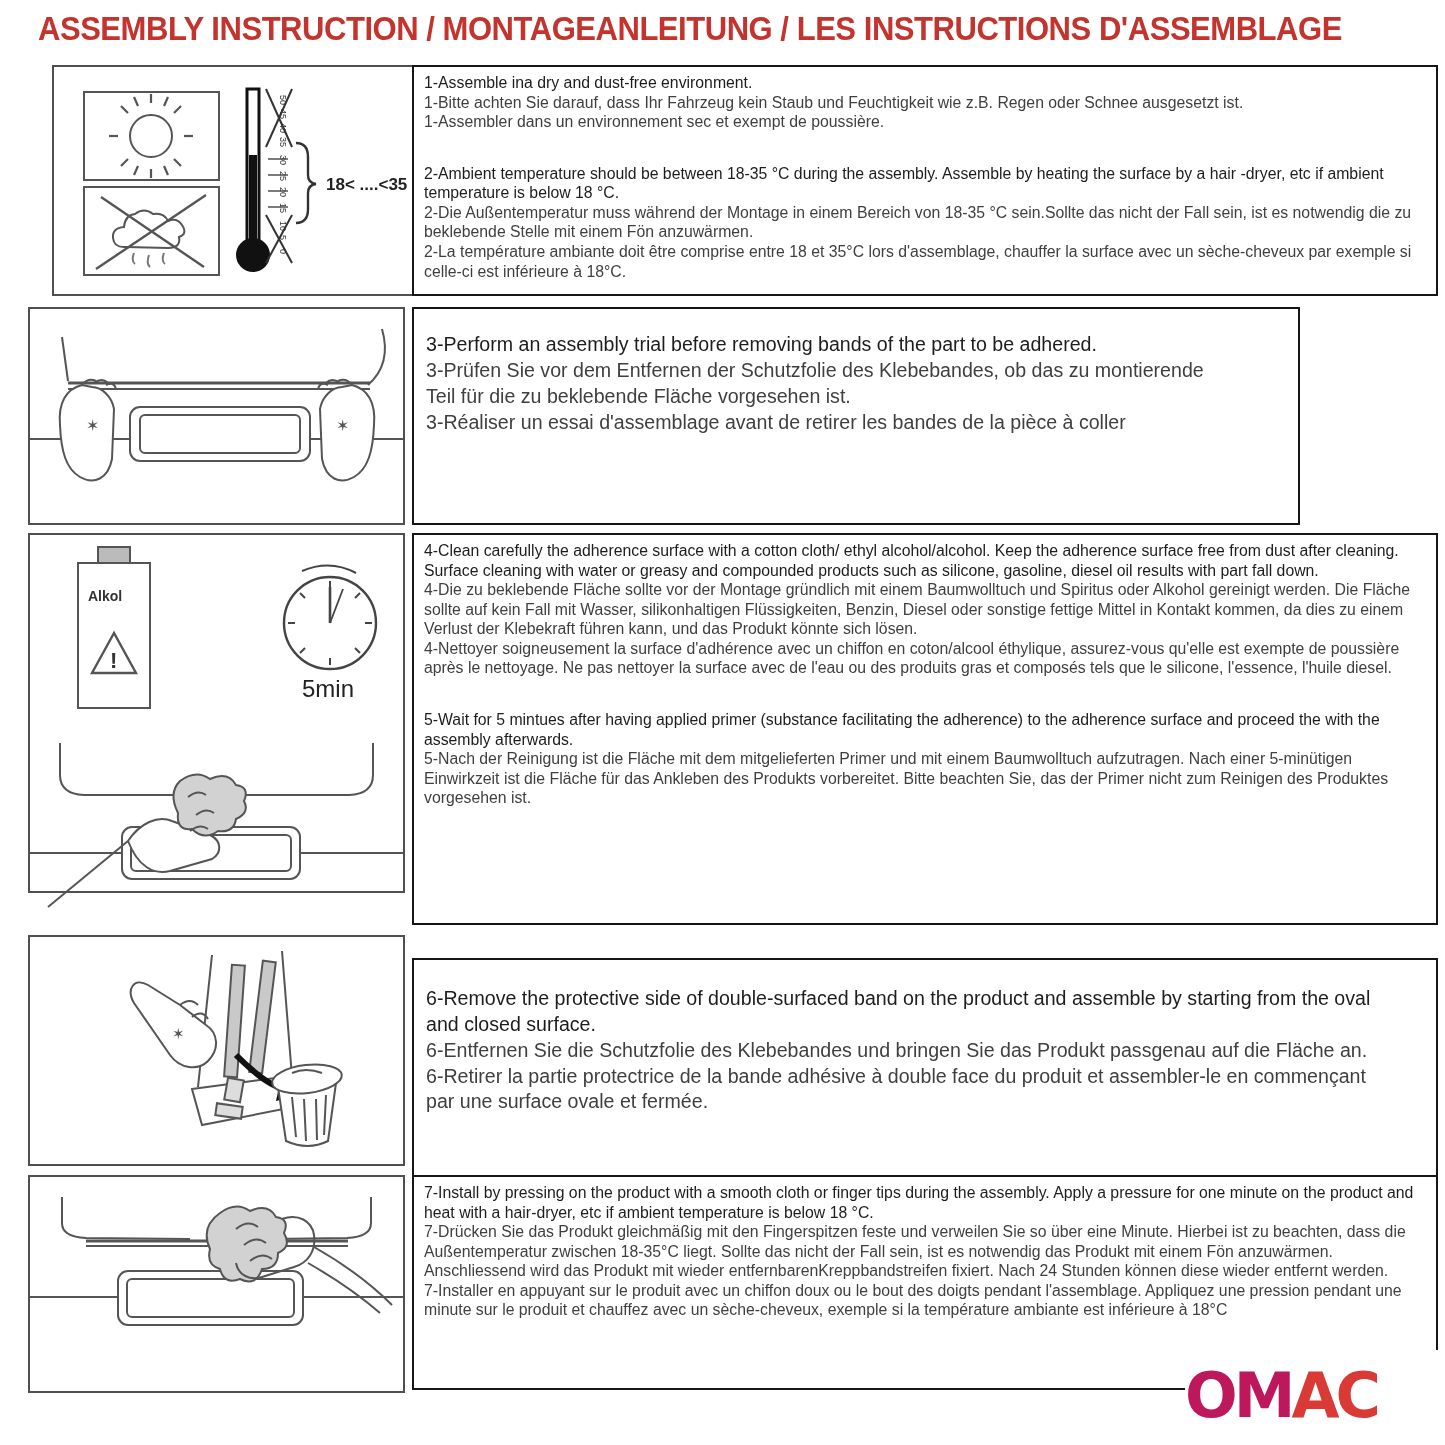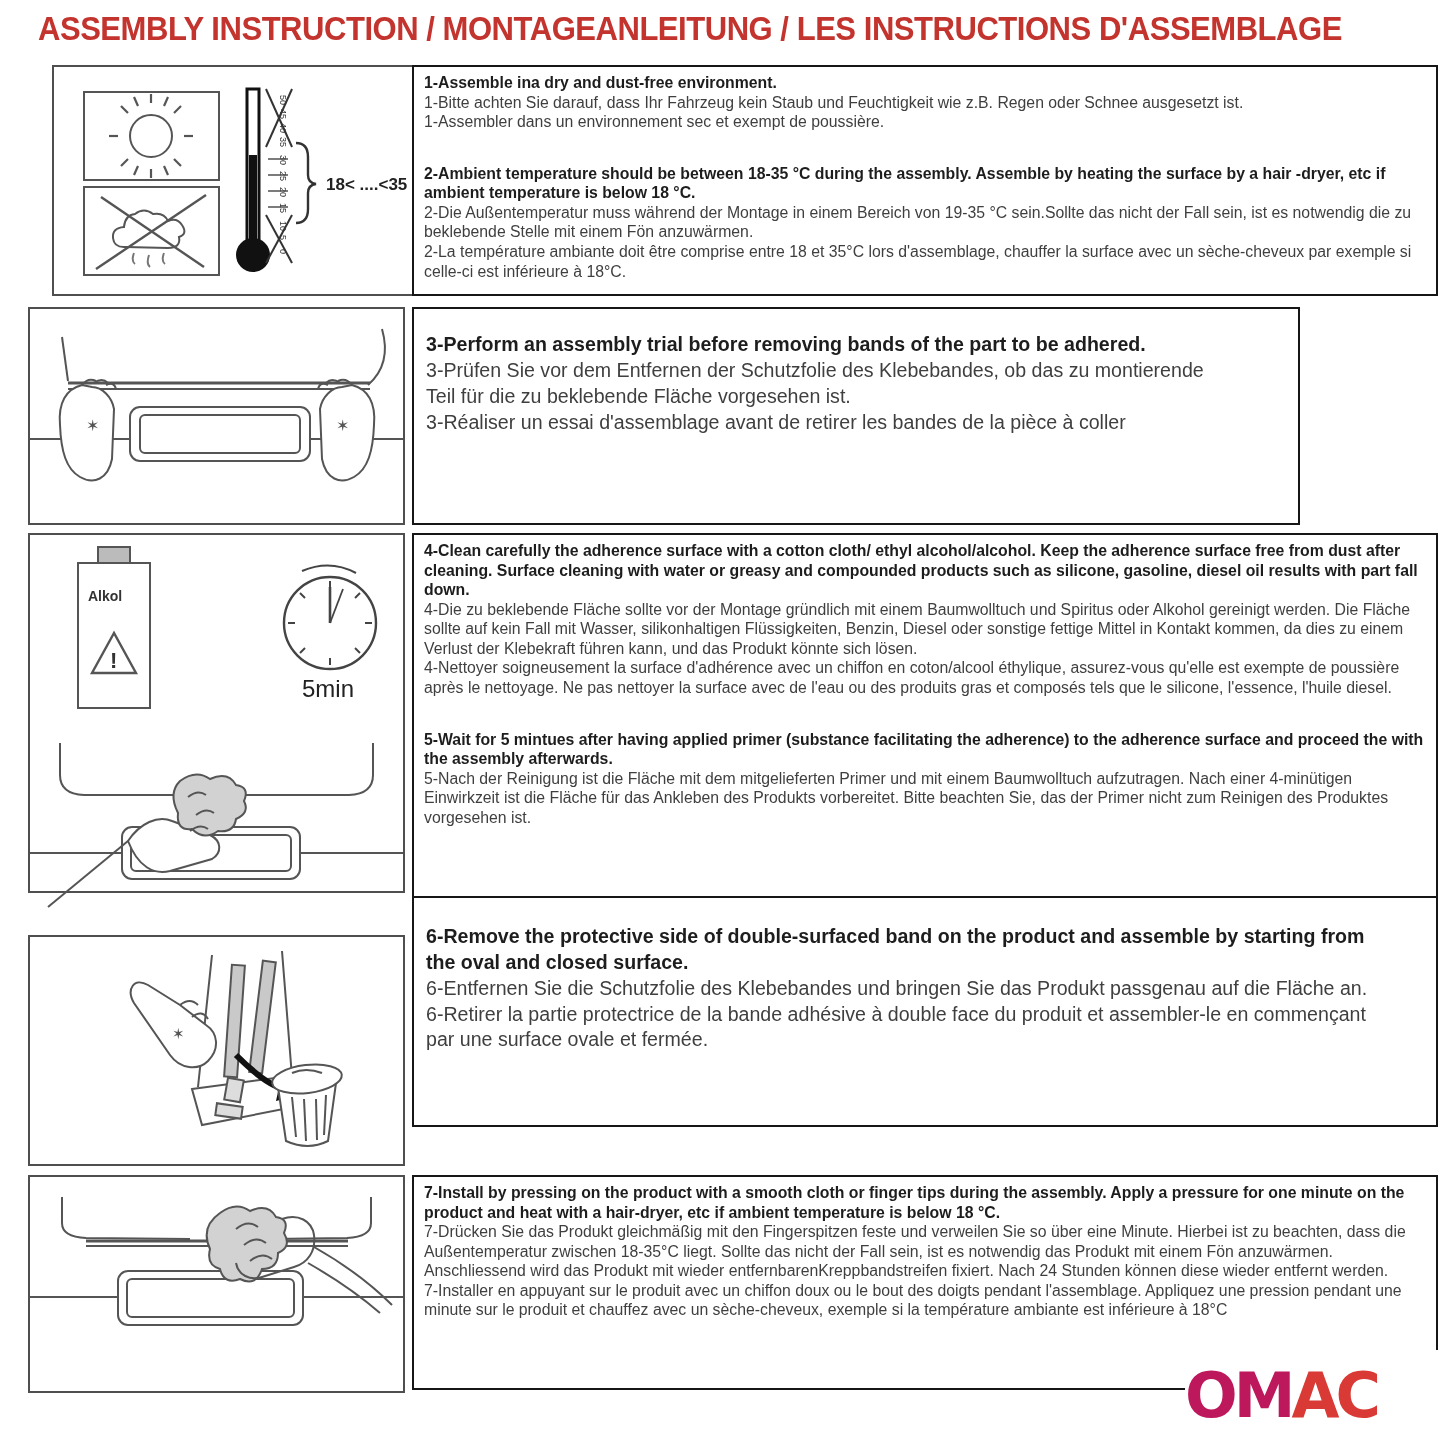--- a/index.html
+++ b/index.html
@@ -6,21 +6,21 @@
   #page{position:relative;width:1445px;height:1445px;background:#ffffff;
         font-family:"Liberation Sans",sans-serif;overflow:hidden;}
   .title{position:absolute;left:38px;top:10px;font-size:33px;font-weight:800;
          color:#c4342e;white-space:nowrap;transform:scaleX(0.94);transform-origin:left top;
          letter-spacing:-0.5px;}
   .ibox{position:absolute;border:2px solid #4f4f4f;background:#fff;box-sizing:border-box;}
   .tbox{position:absolute;border:2px solid #161616;background:#fff;box-sizing:border-box;}
   .tbox p{margin:0;}
   .small p{font-size:15.8px;line-height:1.24;}
   .big p{font-size:19.6px;line-height:1.32;}
-  p.b{font-weight:700;color:#1d1d1d;}
+  p.b{font-weight:400;color:#1d1d1d;}
   p.r{font-weight:400;color:#3f3f3f;}
   p.gap{margin-top:32px;}
   .pad{padding:6px 12px 0 10px;}
   svg{display:block;}
   .logo{position:absolute;left:1185px;top:1350px;width:258px;height:92px;background:#fff;
         display:flex;align-items:center;justify-content:flex-start;}
   .logo-text{font-family:"DejaVu Sans",sans-serif;font-weight:900;font-size:62px;
              letter-spacing:-4px;line-height:1;}
   .logo-black{color:#be185d;}
   .logo-red{color:#d93a35;}
@@ -98,21 +98,21 @@
         <text x="272" y="123" font-size="17" font-weight="700" fill="#222">18&lt; ....&lt;35 C</text>
       </g>
     </svg>
   </div>
 
   <div class="tbox small pad" style="left:412px;top:65px;width:1026px;height:231px;">
     <p class="b">1-Assemble ina dry and dust-free environment.</p>
     <p class="r">1-Bitte achten Sie darauf, dass Ihr Fahrzeug kein Staub und Feuchtigkeit wie z.B. Regen oder Schnee ausgesetzt ist.</p>
     <p class="r">1-Assembler dans un environnement sec et exempt de poussière.</p>
     <p class="b gap">2-Ambient temperature should be between 18-35 °C  during the assembly. Assemble by heating the surface by a hair -dryer, etc if ambient temperature is below 18 °C.</p>
-    <p class="r">2-Die Außentemperatur muss während der Montage in einem Bereich von 19-35 °C  sein.Sollte das nicht der Fall sein, ist es notwendig die zu beklebende Stelle mit einem Fön anzuwärmen.</p>
+    <p class="r">2-Die Außentemperatur muss während der Montage in einem Bereich von 18-35 °C  sein.Sollte das nicht der Fall sein, ist es notwendig die zu beklebende Stelle mit einem Fön anzuwärmen.</p>
     <p class="r">2-La température ambiante doit être comprise entre 18 et 35°C lors d'assemblage, chauffer la surface avec un sèche-cheveux par exemple si celle-ci est inférieure à 18°C.</p>
   </div>
 
   <div class="ibox" style="left:28px;top:307px;width:377px;height:218px;">
     <svg width="373" height="214" viewBox="0 0 373 214">
       <g stroke="#555" fill="none" stroke-width="2">
         <line x1="0" y1="130" x2="373" y2="130"></line>
         <rect x="100" y="98" width="180" height="54" rx="10" fill="#fff"></rect>
         <rect x="110" y="106" width="160" height="38" rx="5" fill="#fff"></rect>
         <line x1="38" y1="74" x2="340" y2="74" stroke-width="3"></line>
@@ -181,21 +181,21 @@
         <path d="M158,262 q10,-8 18,-2 M166,280 q10,-8 18,-2 M160,296 q10,-8 18,-2"></path>
       </g>
     </svg>
   </div>
 
   <div class="tbox small pad" style="left:412px;top:533px;width:1026px;height:392px;">
     <p class="b">4-Clean carefully the adherence surface with a cotton cloth/ ethyl alcohol/alcohol. Keep the adherence surface free from dust after cleaning. Surface cleaning with water or greasy and compounded products such as silicone, gasoline, diesel oil results with part fall down.</p>
     <p class="r">4-Die zu beklebende Fläche sollte vor der Montage gründlich mit einem Baumwolltuch und Spiritus oder Alkohol gereinigt werden. Die Fläche sollte auf kein Fall mit Wasser, silikonhaltigen Flüssigkeiten, Benzin, Diesel oder sonstige fettige Mittel in Kontakt kommen, da dies zu einem Verlust der Klebekraft führen kann, und das Produkt könnte sich lösen.</p>
     <p class="r">4-Nettoyer soigneusement la surface d'adhérence avec un chiffon en coton/alcool éthylique, assurez-vous qu'elle est exempte de poussière après le nettoyage. Ne pas nettoyer la surface avec de l'eau ou des produits gras et composés tels que le silicone, l'essence, l'huile diesel.</p>
     <p class="b gap">5-Wait for 5 mintues after having applied primer (substance facilitating the adherence) to the adherence surface and proceed the with the assembly afterwards.</p>
-    <p class="r">5-Nach der Reinigung ist die Fläche mit dem mitgelieferten Primer und mit einem Baumwolltuch aufzutragen. Nach einer 4-minütigen Einwirkzeit ist die Fläche für das Ankleben des Produkts vorbereitet. Bitte beachten Sie, das der Primer nicht zum Reinigen des Produktes vorgesehen ist.</p>
+    <p class="r">5-Nach der Reinigung ist die Fläche mit dem mitgelieferten Primer und mit einem Baumwolltuch aufzutragen. Nach einer 5-minütigen Einwirkzeit ist die Fläche für das Ankleben des Produkts vorbereitet. Bitte beachten Sie, das der Primer nicht zum Reinigen des Produktes vorgesehen ist.</p>
   </div>
 
   <div class="ibox" style="left:28px;top:935px;width:377px;height:231px;">
     <svg width="373" height="227" viewBox="0 0 373 227">
       <g stroke="#555" fill="none" stroke-width="2">
 
         <path d="M182,18 L168,150 M252,14 L262,140"></path>
         <path d="M162,152 L268,138 L274,168 L172,188 Z" fill="#fff"></path>
 
         <g>
@@ -220,21 +220,21 @@
           <path d="M262,136 q14,-6 30,0"></path>
           <line x1="262" y1="160" x2="266" y2="200"></line>
             <line x1="274" y1="162" x2="276" y2="204"></line>
           <line x1="286" y1="162" x2="287" y2="203"></line>
             <line x1="296" y1="158" x2="294" y2="198"></line>
         </g>
       </g>
     </svg>
   </div>
 
-  <div class="tbox big" style="left:412px;top:896px;width:1026px;height:231px;padding:26px 60px 0 12px;">
+  <div class="tbox big" style="left:412px;top:958px;width:1026px;height:231px;padding:26px 60px 0 12px;">
     <p class="b">6-Remove the protective side of double-surfaced band on the product and assemble by starting from the oval and closed surface.</p>
     <p class="r">6-Entfernen Sie die Schutzfolie des Klebebandes und bringen Sie das Produkt passgenau auf die Fläche an.</p>
     <p class="r">6-Retirer la partie protectrice de la bande adhésive à double face du produit et assembler-le en commençant par une surface ovale et fermée.</p>
   </div>
 
   <div class="ibox" style="left:28px;top:1175px;width:377px;height:218px;">
     <svg width="373" height="214" viewBox="0 0 373 214">
       <g stroke="#555" fill="none" stroke-width="2">
         <path d="M32,20 L32,46 Q32,60 56,61 L160,62"></path>
         <path d="M341,20 L341,46 Q341,60 317,61 L240,62"></path>

